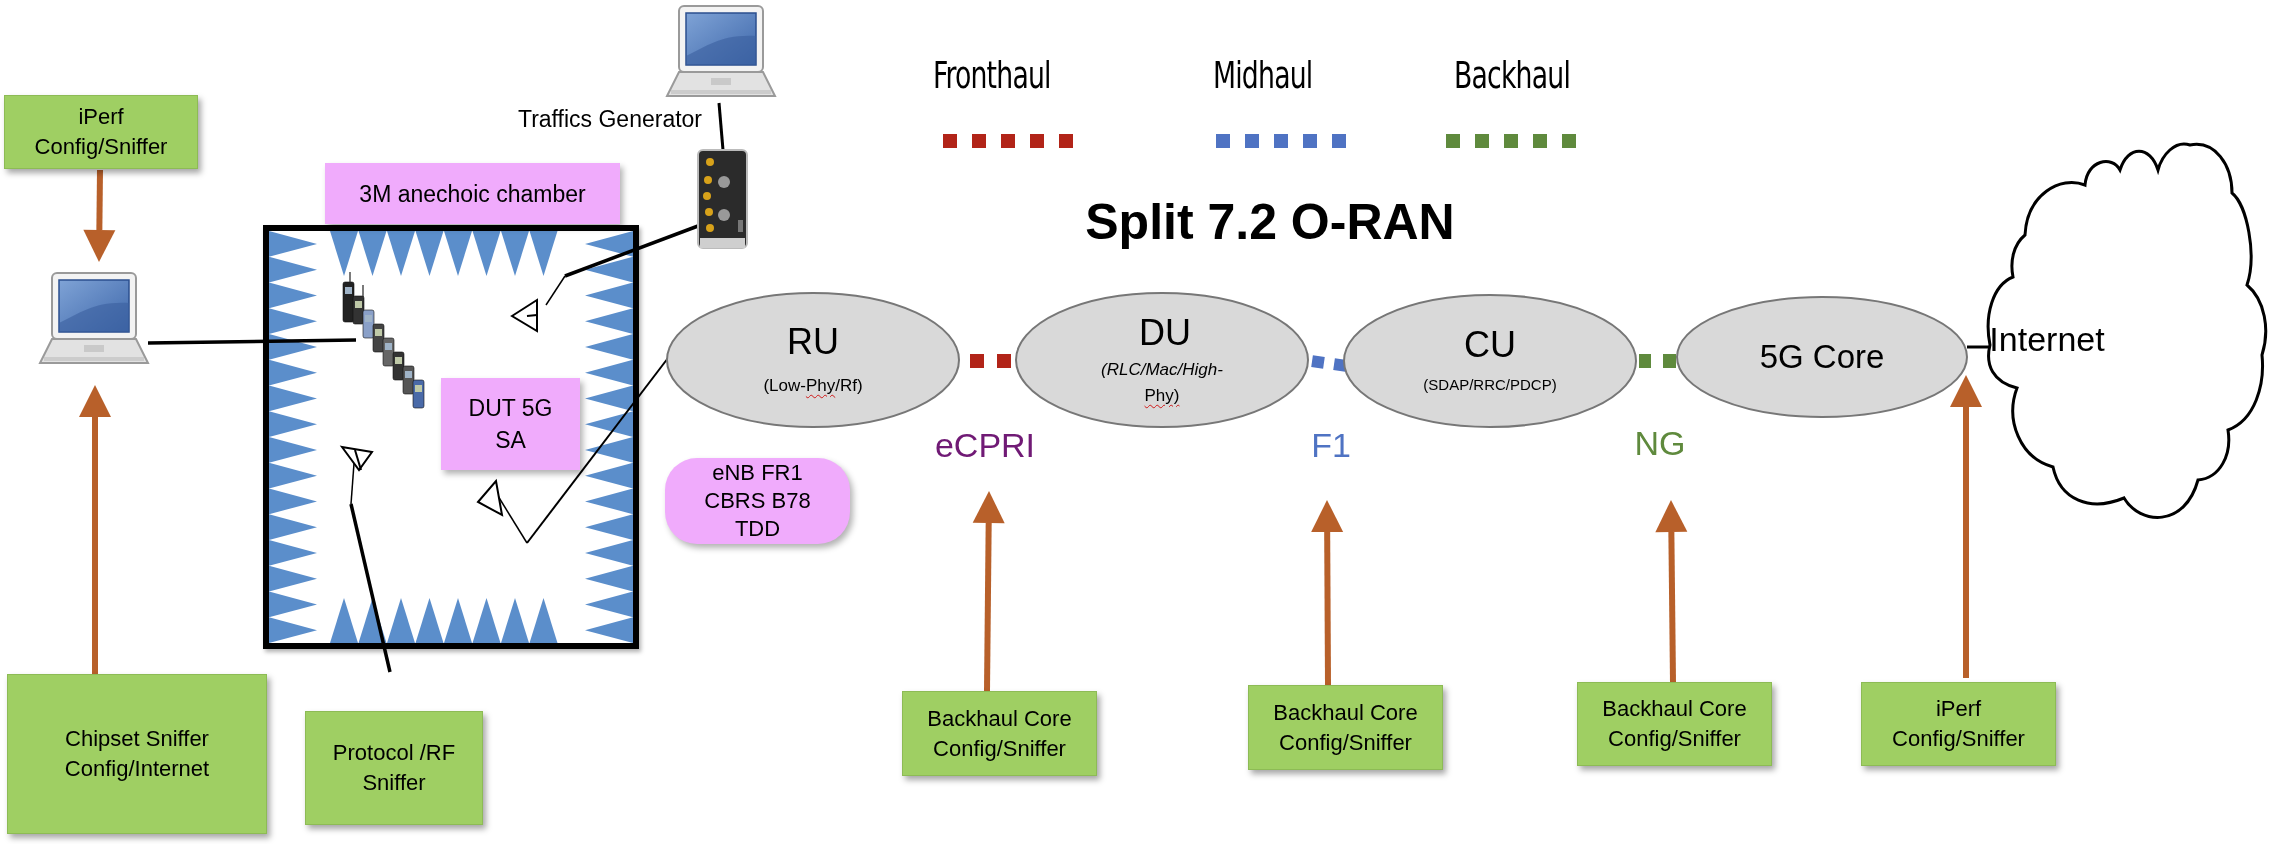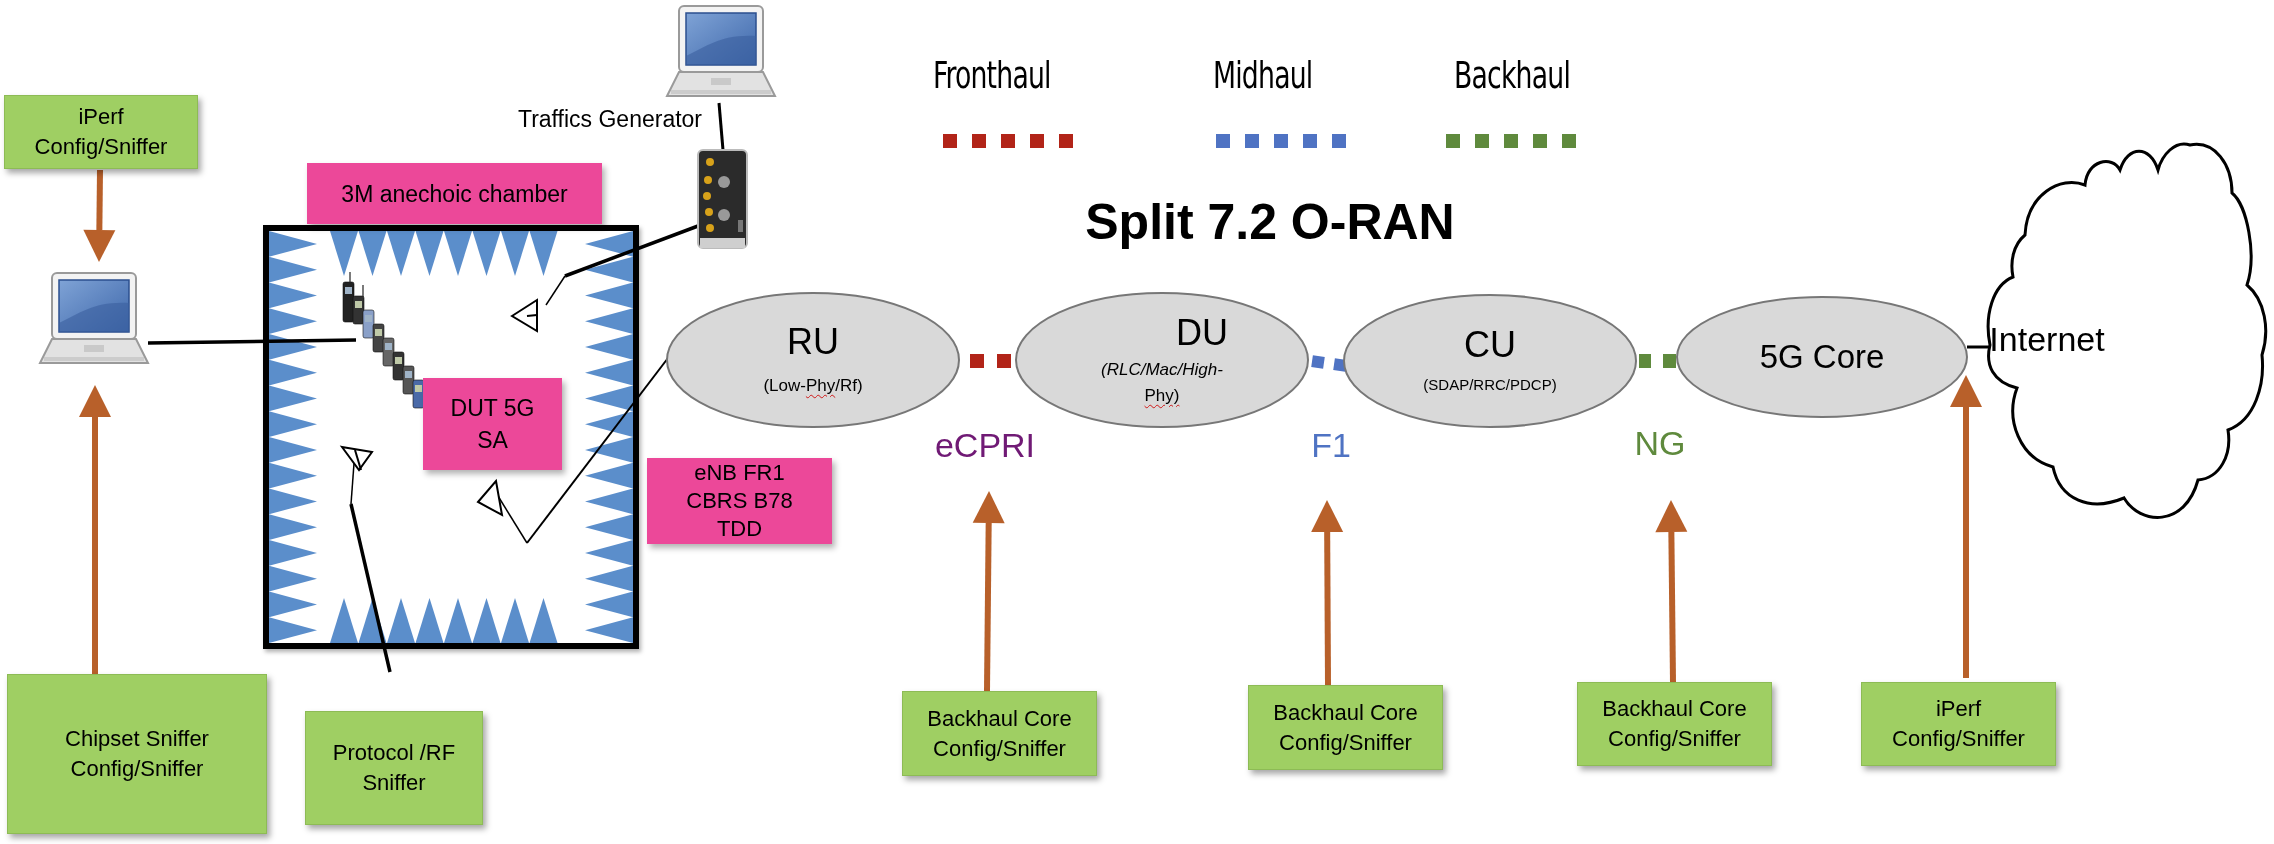--- a/index.html
+++ b/index.html
@@ -1,20 +1,20 @@
 <!DOCTYPE html>
 <html><head>
 <meta charset="utf-8">
 <style>
   html, body { margin: 0; padding: 0; background: #ffffff; }
   body { width: 2274px; height: 844px; position: relative; overflow: hidden; font-family: "Liberation Sans", "DejaVu Sans", sans-serif; }
   #canvas { position: absolute; left: 0; top: 0; width: 2274px; height: 844px; }
   .lbl { position: absolute; display: flex; align-items: center; justify-content: center; text-align: center; color: #000; box-sizing: border-box; white-space: pre-line; }
   .green { background: #9FCF63; border: 1px solid #8dbb55; box-shadow: 3px 4px 6px rgba(0,0,0,0.35); font-size: 22px; line-height: 30px; text-align: center; }
-  .grey { background: #ec4899; box-shadow: 3px 4px 6px rgba(0,0,0,0.3); font-size: 23px; line-height: 32px; }
+  .grey { background: #f0abfc; box-shadow: 3px 4px 6px rgba(0,0,0,0.3); font-size: 23px; line-height: 32px; margin-left: 18px; }
   .legend-txt { font-family: "DejaVu Sans Condensed", "DejaVu Sans", sans-serif; font-size: 38px; transform: scaleX(0.78); transform-origin: left center; letter-spacing: -1px; color: #000; }
   .title { font-weight: bold; font-size: 50px; }
   .iface { font-size: 34px; }
   .node-main { font-size: 36px; }
   .node-sub { font-size: 17px; }
   .squig { text-decoration: underline wavy #d01818; text-decoration-thickness: 1px; text-underline-offset: 3px; }
 </style>
 </head>
 <body>
 
@@ -245,48 +245,48 @@
 <div class="lbl legend-txt" style="left:1213px;top:52px;height:46px;justify-content:flex-start;">Midhaul</div>
 <div class="lbl legend-txt" style="left:1454px;top:52px;height:46px;justify-content:flex-start;">Backhaul</div>
 
 <div class="lbl title" style="left:1070px;top:190px;width:400px;height:64px;">Split 7.2 O-RAN</div>
 
 <div class="lbl" style="left:505px;top:103px;width:210px;height:32px;font-size:23px;">Traffics Generator</div>
 
 <div class="lbl grey" style="left:307px;top:163px;width:295px;height:61px;">3M anechoic chamber</div>
 <div class="lbl grey" style="left:423px;top:378px;width:139px;height:92px;">DUT 5G
 SA</div>
-<div class="lbl grey" style="left:647px;top:458px;width:185px;height:86px;line-height:28px;font-size:22px;">eNB FR1
+<div class="lbl grey" style="left:647px;top:458px;width:185px;height:86px;line-height:28px;font-size:22px;border-radius:32px;">eNB FR1
 CBRS B78
 TDD</div>
 
 <div class="lbl" style="left:667px;top:318px;width:292px;height:48px;flex-direction:column;">
   <span class="node-main">RU</span>
 </div>
 <div class="lbl node-sub" style="left:667px;top:374px;width:292px;height:24px;"><span class="squig-wrap">(Low-<span class="squig">Phy</span>/Rf)</span></div>
 
-<div class="lbl node-main" style="left:1056px;top:310px;width:292px;height:46px;">DU</div>
+<div class="lbl node-main" style="left:1019px;top:310px;width:292px;height:46px;">DU</div>
 <div class="lbl node-sub" style="left:1016px;top:358px;width:292px;height:24px;font-style:italic;">(RLC/Mac/High-</div>
 <div class="lbl node-sub" style="left:1016px;top:384px;width:292px;height:24px;"><span class="squig">Phy)</span></div>
 
 <div class="lbl node-main" style="left:1344px;top:322px;width:292px;height:46px;">CU</div>
 <div class="lbl" style="left:1344px;top:372px;width:292px;height:24px;font-size:15px;">(SDAP/RRC/PDCP)</div>
 
 <div class="lbl" style="left:1677px;top:334px;width:290px;height:46px;font-size:33px;">5G Core</div>
 
 <div class="lbl iface" style="left:920px;top:422px;width:130px;height:46px;color:#701a75;">eCPRI</div>
 <div class="lbl iface" style="left:1296px;top:422px;width:70px;height:46px;color:#4F73C3;">F1</div>
 <div class="lbl iface" style="left:1620px;top:420px;width:80px;height:46px;color:#5F8A3D;">NG</div>
 
 <div class="lbl" style="left:1972px;top:318px;width:150px;height:42px;font-size:34px;">Internet</div>
 
 <div class="lbl green" style="left:4px;top:95px;width:194px;height:74px;">iPerf
 Config/Sniffer</div>
 <div class="lbl green" style="left:7px;top:674px;width:260px;height:160px;">Chipset Sniffer
-Config/Sniffer</div>
+Config/Internet</div>
 <div class="lbl green" style="left:305px;top:711px;width:178px;height:114px;">Protocol /RF
 Sniffer</div>
 <div class="lbl green" style="left:902px;top:691px;width:195px;height:85px;">Backhaul Core
 Config/Sniffer</div>
 <div class="lbl green" style="left:1248px;top:685px;width:195px;height:85px;">Backhaul Core
 Config/Sniffer</div>
 <div class="lbl green" style="left:1577px;top:682px;width:195px;height:84px;">Backhaul Core
 Config/Sniffer</div>
 <div class="lbl green" style="left:1861px;top:682px;width:195px;height:84px;">iPerf
 Config/Sniffer</div>

